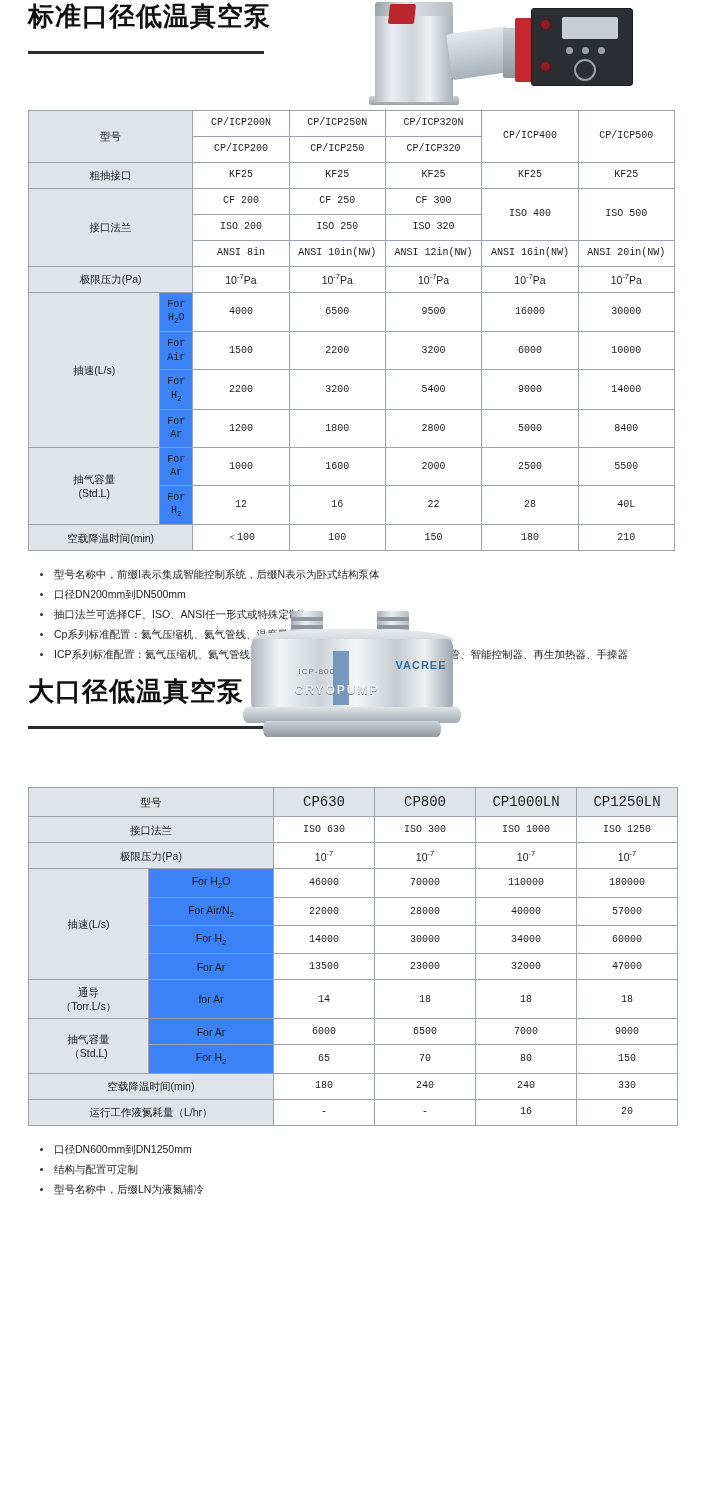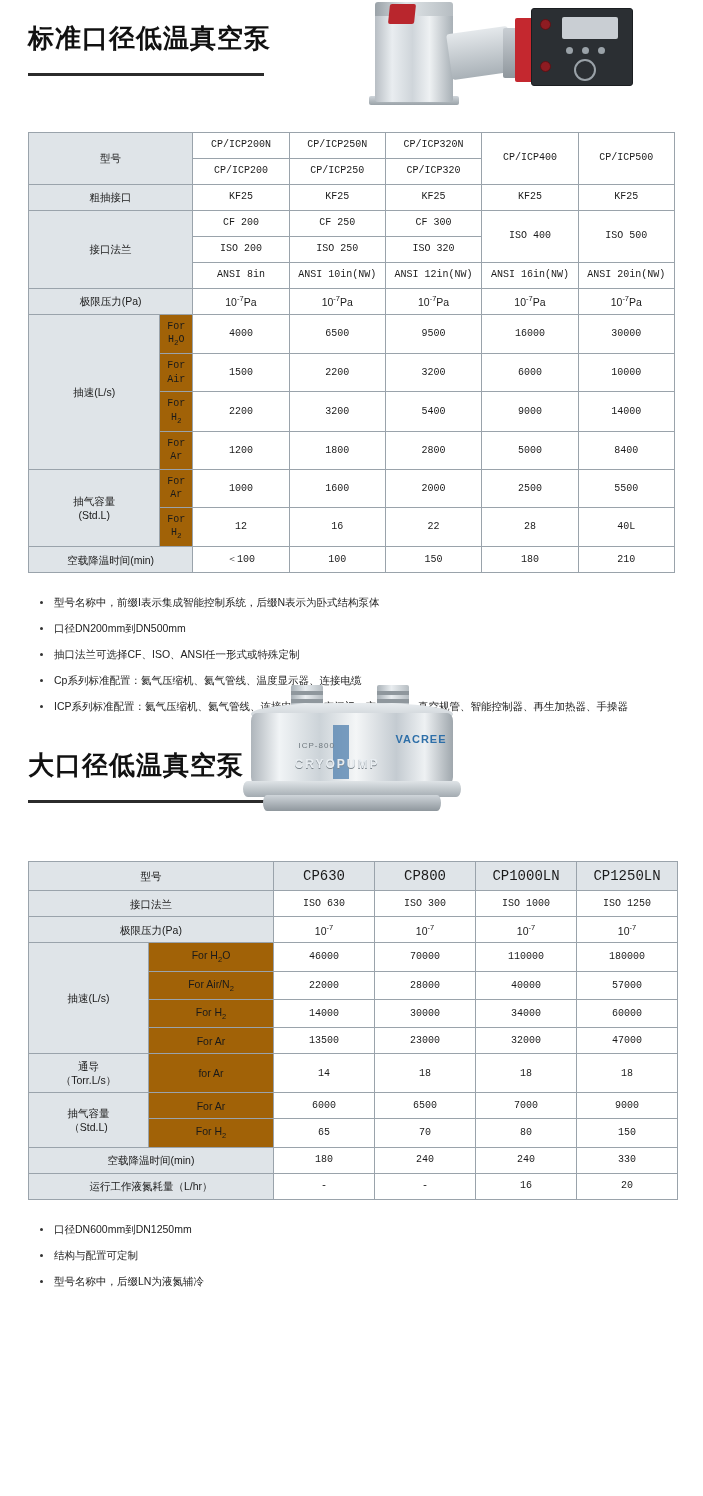--- a/index.html
+++ b/index.html
@@ -21,21 +21,20 @@
   .sec-head {
     padding: 0 0 0 28px;
     position: relative;
   }
   .sec-title {
     font-size: 26px;
     font-weight: bold;
     letter-spacing: 1px;
     color: #111;
     line-height: 1.25;
-    padding-top: 22px;
   }
   .sec-rule {
     width: 236px;
     height: 3px;
     background: #2b2b2b;
     margin-top: 18px;
   }
 
   
   .hero1 {
@@ -62,37 +61,36 @@
   table.spec td, table.spec th {
     border: 1px solid #9aa3ab;
     text-align: center;
     vertical-align: middle;
     padding: 5px 2px;
     font-weight: normal;
     line-height: 1.35;
   }
   .hdrcell { background: #dfe4e8; font-weight: bold; }
   .lbl { background: #dfe4e8; font-weight: bold; }
-  .sublbl { background: #a16207; }
+  .sublbl { background: #3b82f6; }
   .mono { font-family: "Liberation Mono", monospace; font-size: 10px; letter-spacing: 0px; }
   .mono-b { font-family: "Liberation Mono", monospace; font-size: 14px; font-weight: bold; }
   .t1 td { height: 26px; }
   .t2 td { height: 26px; }
 
   
   .bullets {
     padding: 14px 28px 0 40px;
     font-size: 10.5px;
     line-height: 1.9;
     color: #222;
   }
   .bullets .bl {
     position: relative;
     padding-left: 14px;
-    margin-top: 6px;
   }
   .bullets .bl::before {
     content: "";
     position: absolute;
     left: 0; top: 8px;
     width: 3px; height: 3px;
     border-radius: 50%;
     background: #333;
   }
 

